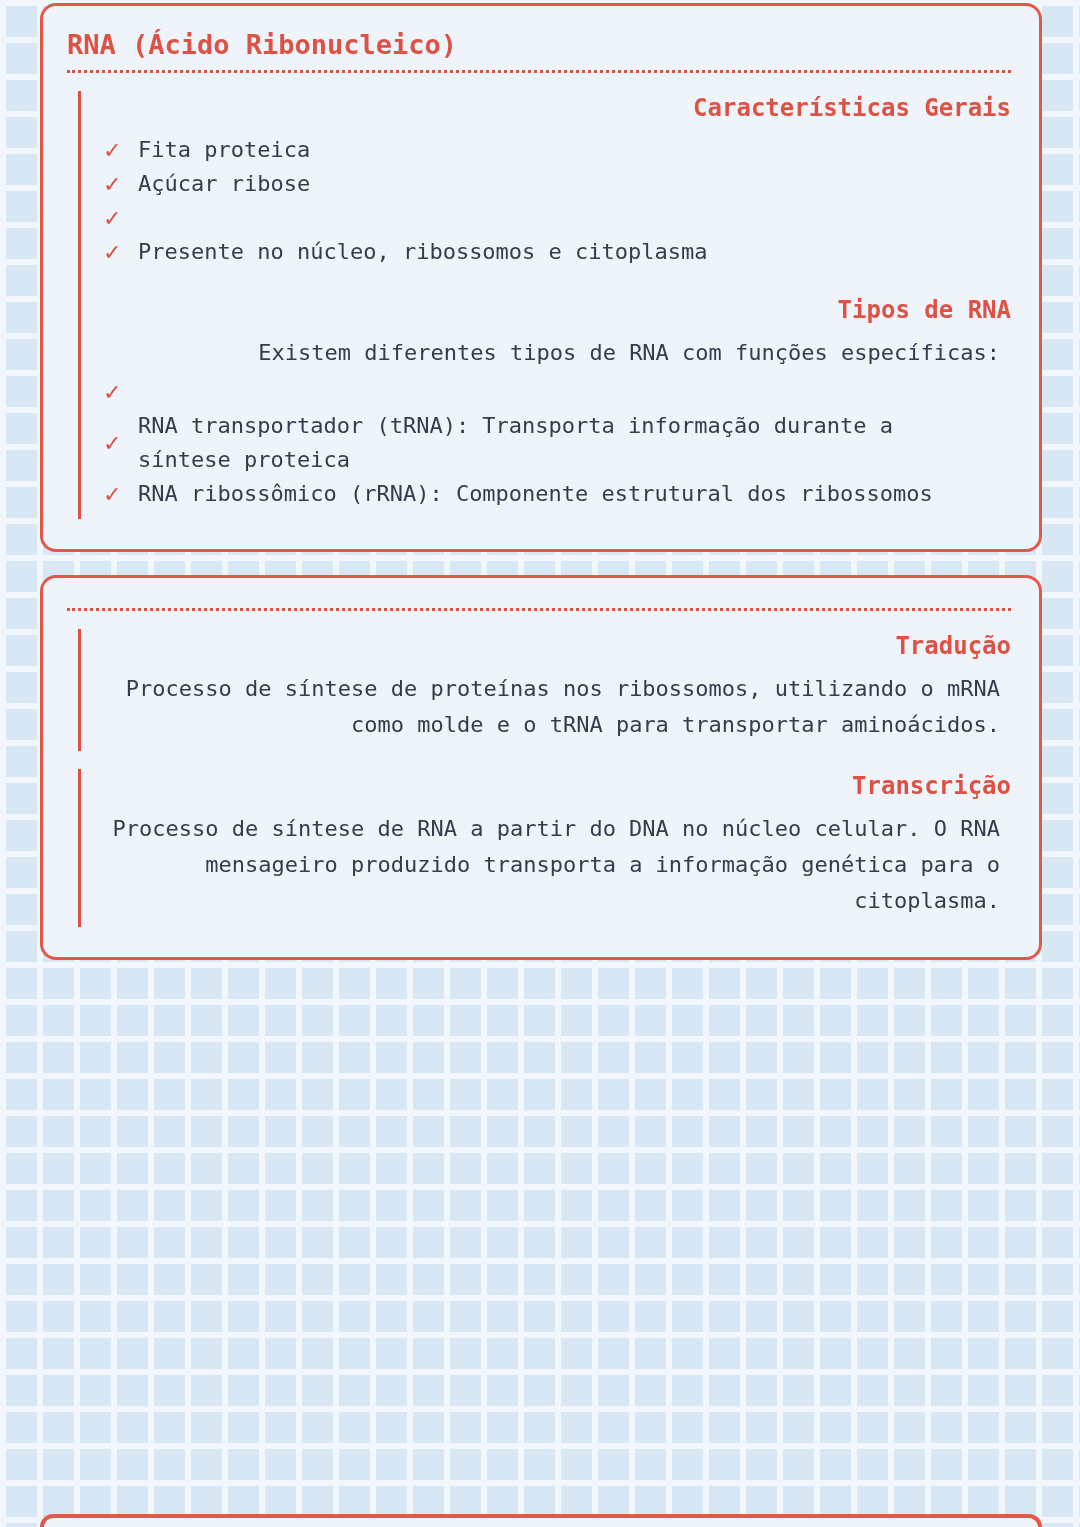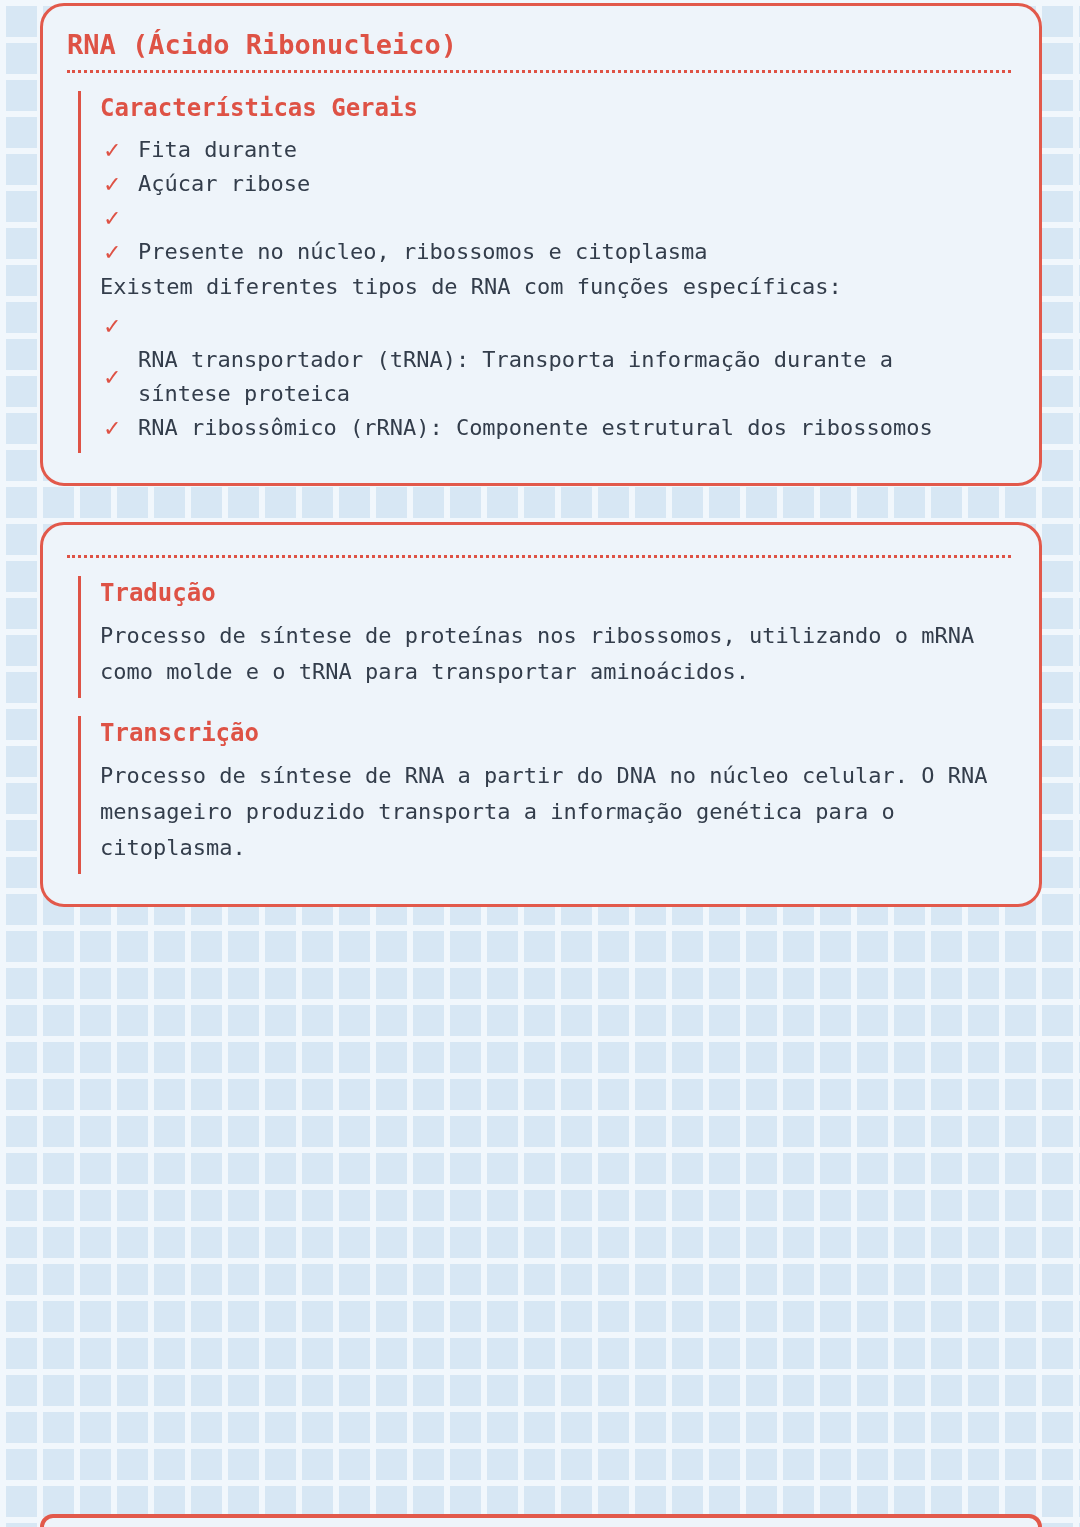--- a/index.html
+++ b/index.html
@@ -9,24 +9,24 @@
     overflow:hidden;
     font-family:"DejaVu Sans Mono", monospace;
     color:#333d4b;
     background-color:#d7e7f4;
     background-image:
       linear-gradient(to right, #f1f7fc 6px, transparent 6px),
       linear-gradient(to bottom, #f1f7fc 6px, transparent 6px);
     background-size:37px 37px;
   }
   .card {
-    margin:0 38px 36px 40px;
+    margin:0 38px 23px 40px;
     background:#eef4fa;
     border:3px solid #e2594b;
-    border-radius:24px;
+    border-radius:16px;
     padding:22px 28px 30px 24px;
   }
   .card.first { margin-top:3px; }
   .card-title {
     color:#de5245;
     font-size:27px;
     font-weight:bold;
     line-height:34px;
   }
   .dotted-divider {
@@ -38,20 +38,21 @@
     margin-left:11px;
     margin-top:18px;
     padding:2px 0 8px 19px;
   }
   .section-heading {
     color:#de5245;
     font-size:24px;
     font-weight:bold;
     line-height:30px;
     margin-bottom:10px;
+    text-align:right;
   }
   .section-heading.spaced { margin-top:26px; }
   .checklist { list-style:none; }
   .checklist li {
     display:flex;
     align-items:center;
     gap:14px;
     font-size:22px;
     line-height:34px;
   }
@@ -61,21 +62,21 @@
     font-size:25px;
     width:24px;
     flex:0 0 24px;
     text-align:center;
   }
   .item-text { max-width:810px; }
   .body-text {
     font-size:22px;
     line-height:36px;
   }
-  .block .body-text { max-width:900px; }
+  .block .body-text { max-width:900px;text-align:right; }
   .card-intro {
     font-size:22px;
     line-height:36px;
     margin-top:14px;
     max-width:960px;
   }
   .list-intro { margin-bottom:4px; }
   .card-partial {
     position:absolute;
     left:40px;
@@ -93,35 +94,36 @@
 
 <section class="card first">
   <h2 class="card-title">RNA (Ácido Ribonucleico)</h2>
   <div class="dotted-divider"></div>
 
   <div class="block">
     <h3 class="section-heading">Características Gerais</h3>
     <ul class="checklist">
       <li>
         <span class="check">✓</span>
-        <span class="item-text">Fita durante</span>
+        <span class="item-text">Fita proteica</span>
       </li>
       <li>
         <span class="check">✓</span>
         <span class="item-text">Açúcar ribose</span>
       </li>
       <li>
         <span class="check">✓</span>
       </li>
       <li>
         <span class="check">✓</span>
         <span class="item-text">Presente no núcleo, ribossomos e citoplasma</span>
       </li>
     </ul>
 
+    <h3 class="section-heading spaced">Tipos de RNA</h3>
     <p class="body-text list-intro">Existem diferentes tipos de RNA com funções específicas:</p>
     <ul class="checklist">
       <li>
         <span class="check">✓</span>
       </li>
       <li>
         <span class="check">✓</span>
         <span class="item-text">RNA transportador (tRNA): Transporta informação durante a síntese proteica</span>
       </li>
       <li>

